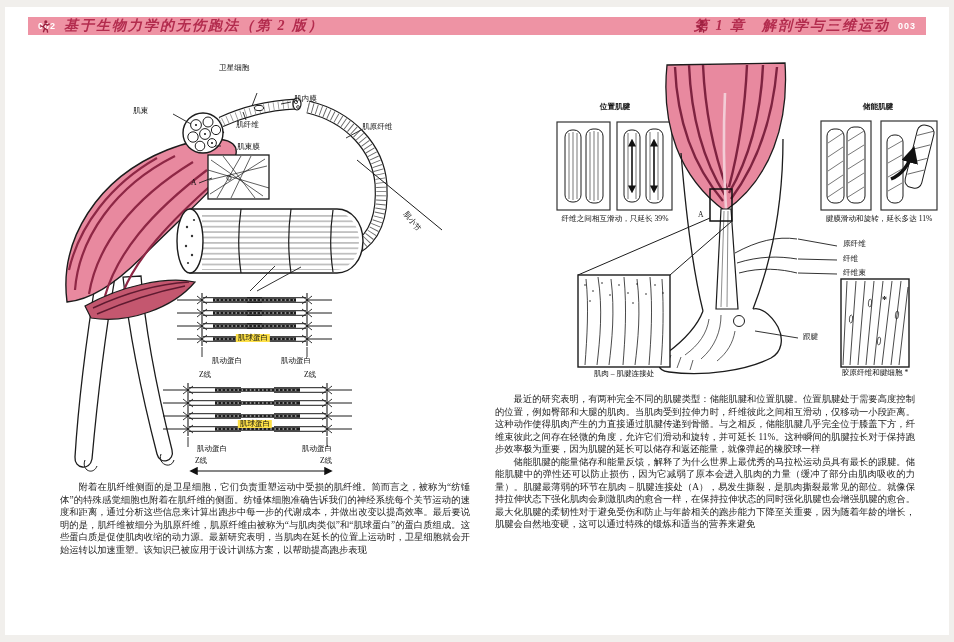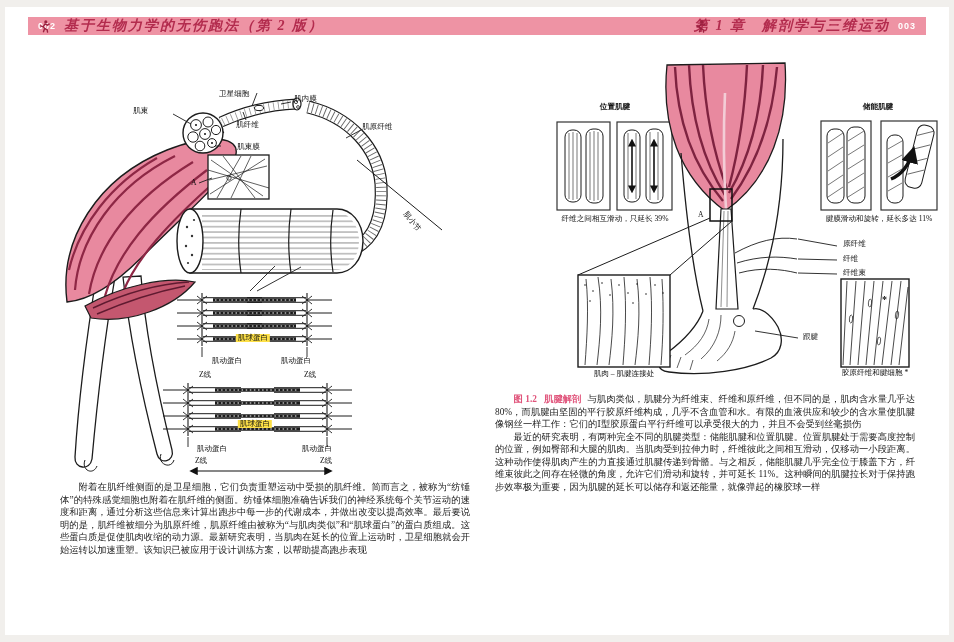--- a/index.html
+++ b/index.html
@@ -174,21 +174,21 @@
       <path class="k" d="M143,321 V374 M282,321 V374" stroke-width="1.1"></path>
       <use href="#row2" y="328"></use>
         <use href="#row2" y="341"></use>
         <use href="#row2" y="354"></use>
         <use href="#row2" y="367"></use>
       <path class="k" d="M143,375 V385 M282,375 V385" stroke-width="0.9"></path>
       <line x1="146" y1="409" x2="286" y2="409" stroke="#111" stroke-width="1.2" marker-start="url(#ah)" marker-end="url(#ah)"></line>
     </g>
   </svg>
 
-  <div class="lbl" style="left:214px;top:83px">卫星细胞</div>
+  <div class="lbl" style="left:214px;top:57px">卫星细胞</div>
   <div class="lbl" style="left:128px;top:100px">肌束</div>
   <div class="lbl" style="left:289px;top:88px">肌内膜</div>
   <div class="lbl" style="left:231px;top:114px">肌纤维</div>
   <div class="lbl" style="left:232px;top:136px">肌束膜</div>
   <div class="lbl" style="left:186px;top:172px">A</div>
   <div class="lbl" style="left:357px;top:116px">肌原纤维</div>
   <div class="lbl rot" style="left:403px;top:203px">肌小节</div>
 
   <div class="lbl lblc wbg" style="left:248px;top:327px">肌球蛋白</div>
   <div class="lbl lblc" style="left:222px;top:350px">肌动蛋白</div>
@@ -317,19 +317,17 @@
   <div class="lbl" style="left:838px;top:248px">纤维</div>
   <div class="lbl" style="left:838px;top:262px">纤维束</div>
   <div class="lbl" style="left:798px;top:326px">跟腱</div>
   <div class="lbl" style="left:693px;top:204px">A</div>
   <div class="lbl" style="left:877px;top:288px;font-weight:bold;font-size:10px">*</div>
 
   <div class="lbl lblc" style="left:619px;top:363px">肌肉 – 肌腱连接处</div>
   <div class="lbl lblc" style="left:870px;top:362px">胶原纤维和腱细胞 *</div>
 
   <div class="txt" style="left:490px;top:386px;width:420px">
-    <p>
-      <span class="figcap sp1" style="margin-left:2em">图 1.2</span><span class="figcap sp2">肌腱解剖</span><span>与肌肉类似，肌腱分为纤维束、纤维和原纤维，但不同的是，肌肉含水量几乎达 80%，而肌腱由坚固的平行胶原纤维构成，几乎不含血管和水。有限的血液供应和较少的含水量使肌腱像钢丝一样工作：它们的Ⅰ型胶原蛋白平行纤维可以承受很大的力，并且不会受到丝毫损伤</span>
-    </p>
     <p class="ind">最近的研究表明，有两种完全不同的肌腱类型：储能肌腱和位置肌腱。位置肌腱处于需要高度控制的位置，例如臀部和大腿的肌肉。当肌肉受到拉伸力时，纤维彼此之间相互滑动，仅移动一小段距离。这种动作使得肌肉产生的力直接通过肌腱传递到骨骼。与之相反，储能肌腱几乎完全位于膝盖下方，纤维束彼此之间存在轻微的角度，允许它们滑动和旋转，并可延长 11%。这种瞬间的肌腱拉长对于保持跑步效率极为重要，因为肌腱的延长可以储存和返还能量，就像弹起的橡胶球一样</p>
+    <p class="ind">储能肌腱的能量储存和能量反馈，解释了为什么世界上最优秀的马拉松运动员具有最长的跟腱。储能肌腱中的弹性还可以防止损伤，因为它减弱了原本会进入肌肉的力量（缓冲了部分由肌肉吸收的力量）。肌腱最薄弱的环节在肌肉 – 肌腱连接处（A），易发生撕裂，是肌肉撕裂最常见的部位。就像保持拉伸状态下强化肌肉会刺激肌肉的愈合一样，在保持拉伸状态的同时强化肌腱也会增强肌腱的愈合。最大化肌腱的柔韧性对于避免受伤和防止与年龄相关的跑步能力下降至关重要，因为随着年龄的增长，肌腱会自然地变硬，这可以通过特殊的锻炼和适当的营养来避免</p>
   </div>
 
 </div>
 
 </body></html>

